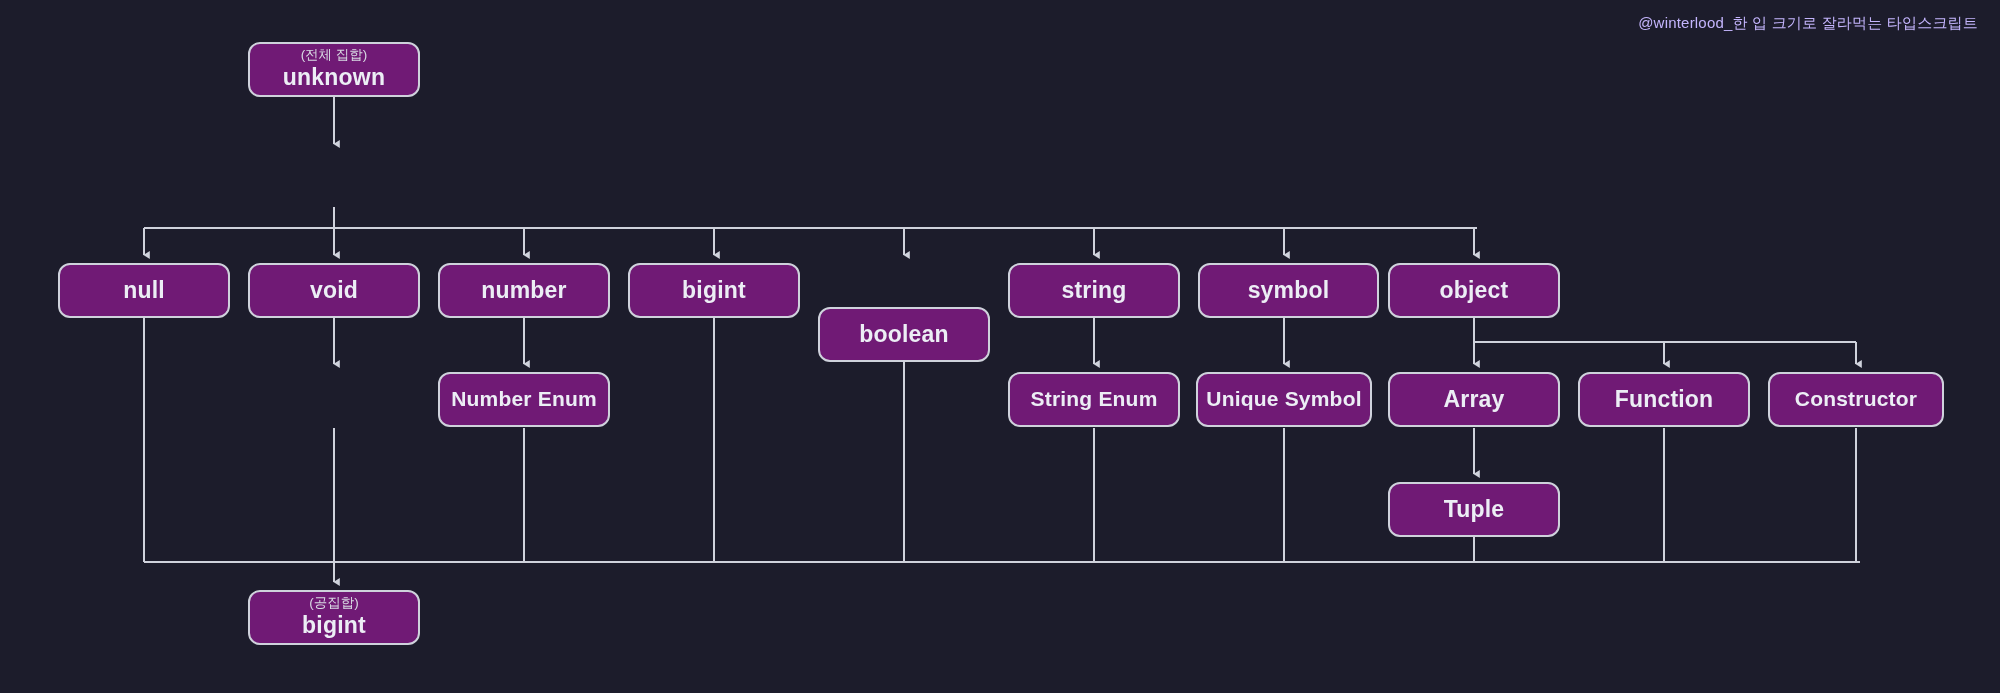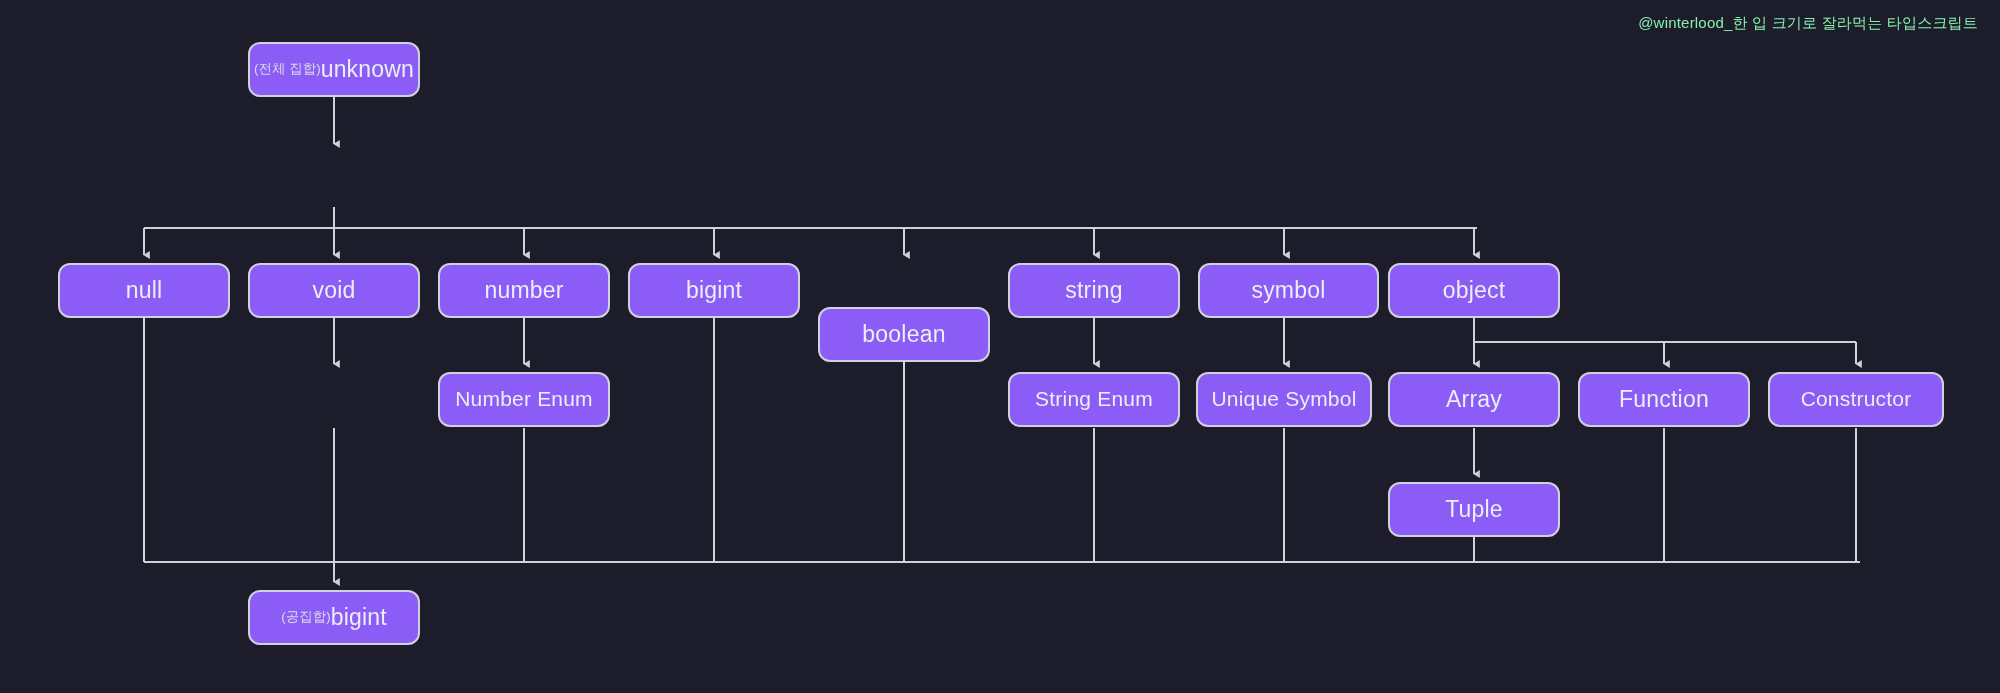--- a/index.html
+++ b/index.html
@@ -8,51 +8,51 @@
     background:#1c1c2b;
     font-family:"Liberation Sans","DejaVu Sans",sans-serif;
     overflow:hidden;
     position:relative;
   }
   #stage{position:absolute;inset:0;width:2000px;height:693px;}
 
   .watermark{
     position:absolute;
     right:22px;top:14px;
-    color:#86efac;
+    color:#c4b5fd;
     font-size:15px;
     letter-spacing:0.2px;
     white-space:nowrap;
   }
 
   svg.wires{position:absolute;left:0;top:0;width:2000px;height:693px;}
 
   .node{
     position:absolute;
     box-sizing:border-box;
     border:2px solid #cfd2dc;
     border-radius:12px;
-    background:#8b5cf6;
+    background:#701a75;
     color:#eceef5;
     display:flex;
-    flex-direction:row;
+    flex-direction:column;
     align-items:center;
     justify-content:center;
     text-align:center;
   }
   .node .sub{
     font-size:13.5px;
     color:#d8dae3;
     font-weight:400;
     line-height:1.1;
     margin-bottom:1px;
   }
   .node .ttl{
     font-size:23px;
-    font-weight:normal;
+    font-weight:bold;
     line-height:1.15;
     letter-spacing:0.2px;
     white-space:nowrap;
   }
   .node.small .ttl{font-size:21px;}
 </style>
 </head>
 <body>
 
 <div id="stage">

